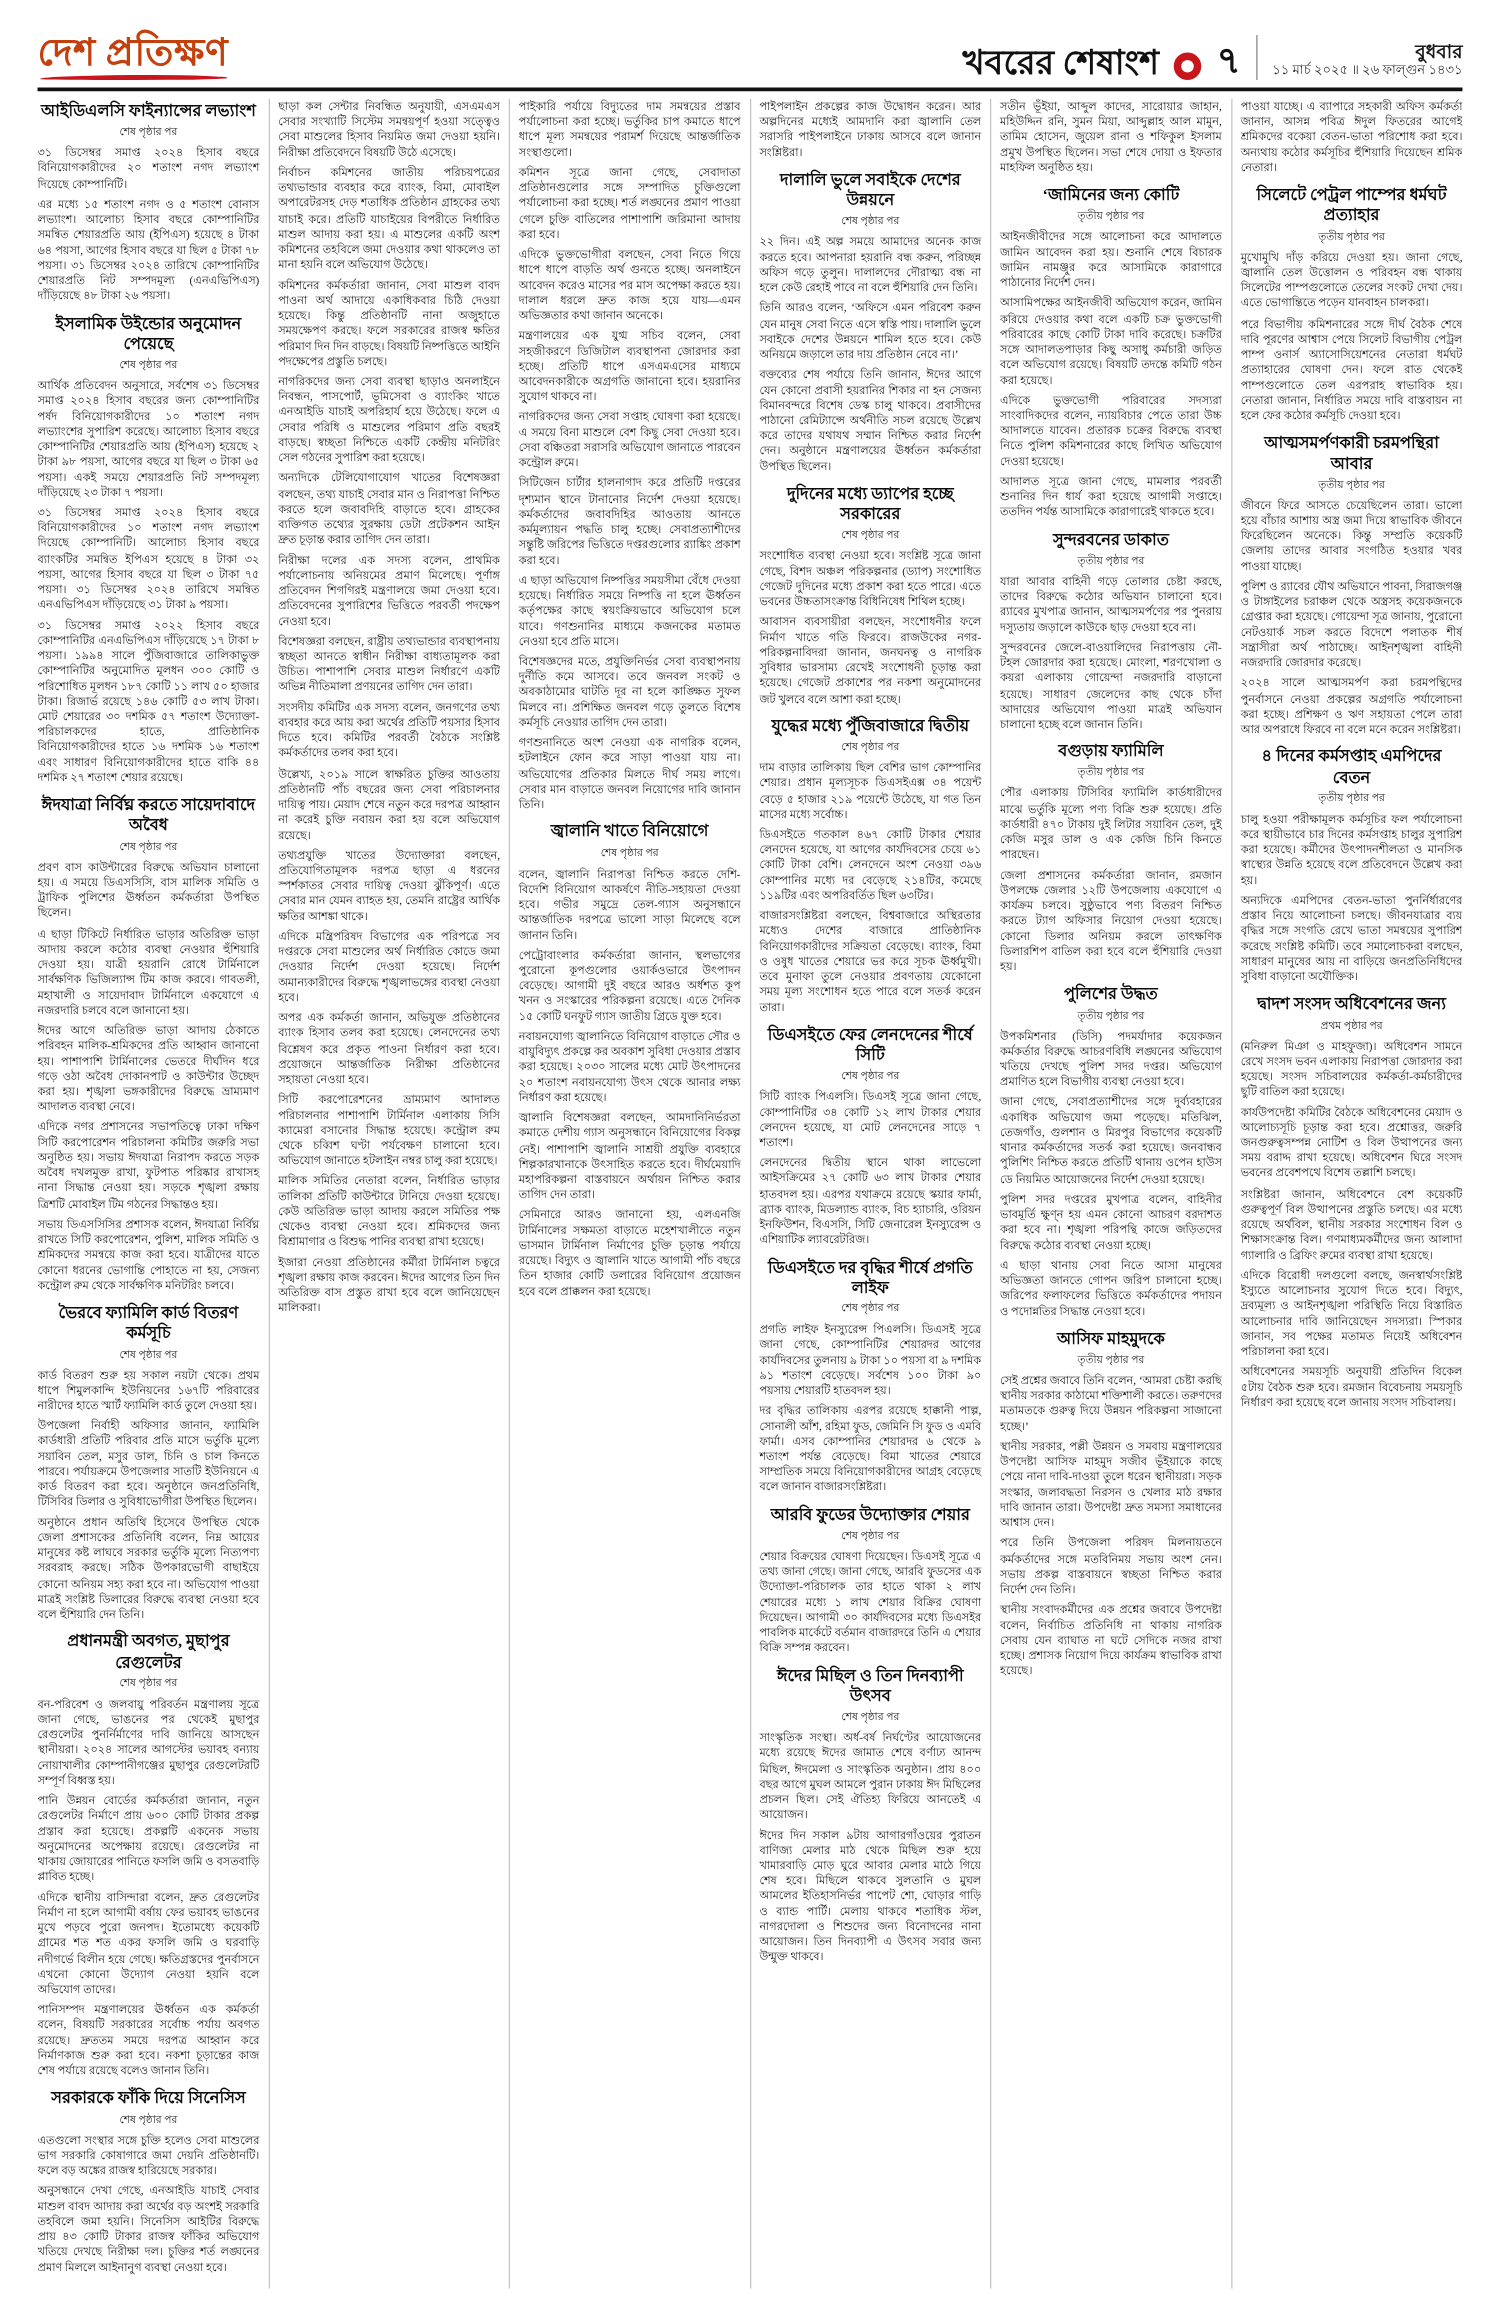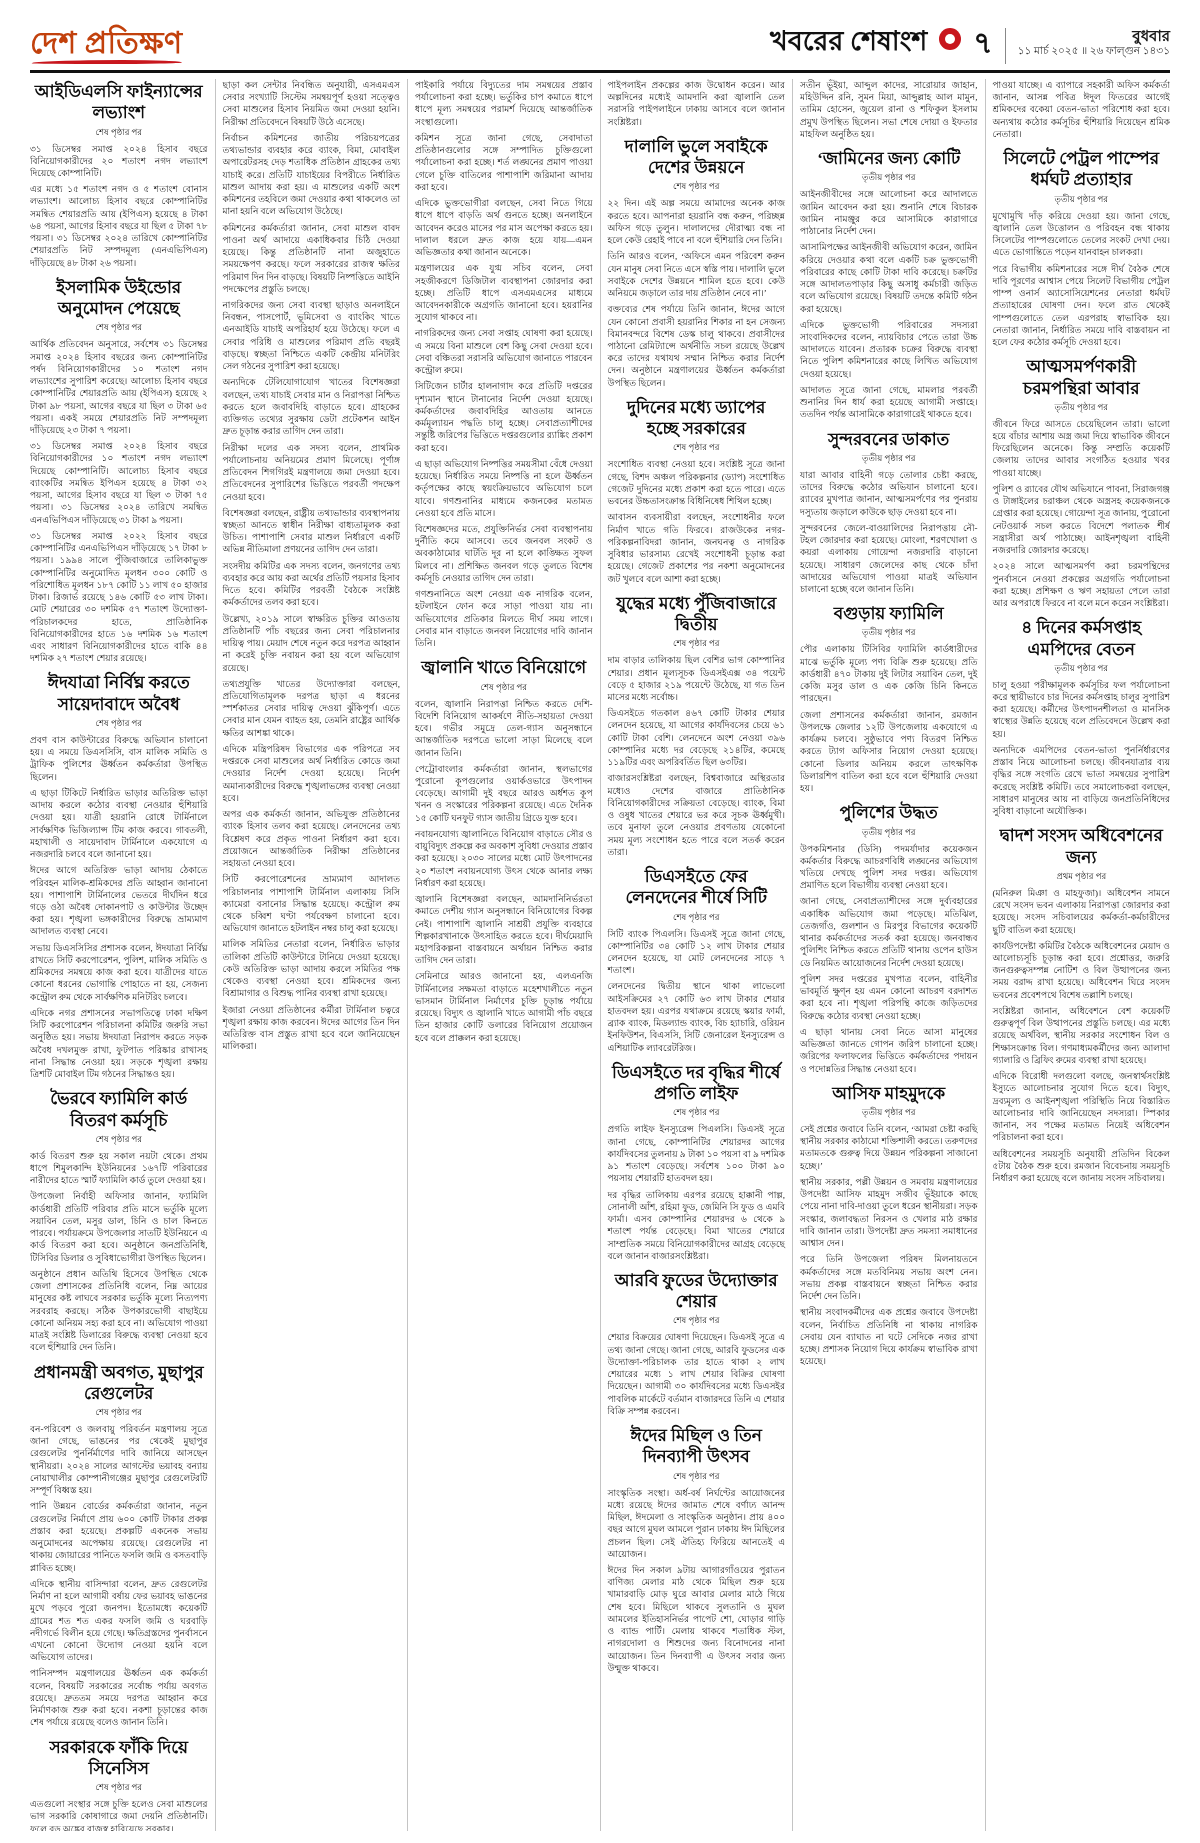--- a/index.html
+++ b/index.html
@@ -19,21 +19,21 @@
   .logo{ position:relative; padding-bottom:6px; }
   .logo-text{
     font-size:30px; font-weight:bold; letter-spacing:.5px; color:#c2410c;
     line-height:1;
   }
   .logo-swoosh{
     position:absolute; left:2px; bottom:0; width:150px; height:4px;
     background:var(--accent); border-radius:60% 40% 50% 50%/80% 60% 40% 20%;
     transform:skewX(-20deg);
   }
-  .mast-right{ display:flex; align-items:flex-start; gap:12px; }
+  .mast-right{ display:flex; align-items:flex-end; gap:12px; }
   .section-title{ font-size:27px; font-weight:bold; color:#111; line-height:1; }
   .brand-mark{
     width:22px; height:22px; border-radius:50%;
     background:var(--accent); position:relative; flex:0 0 auto;
   }
   .brand-mark::after{
     content:""; position:absolute; left:6px; top:6px; width:10px; height:10px;
     border-radius:50%; background:#fff;
   }
   .page-number{ font-size:30px; font-weight:bold; color:#111; line-height:1; }
@@ -52,21 +52,21 @@
   .col{
     flex:1 1 0; overflow:hidden;
     padding:0 7px;
     border-right:1px solid #c4c4c4;
   }
   .col:first-child{ padding-left:0; }
   .col:last-child{ border-right:none; padding-right:0; }
 
   .article{ margin-bottom:6px; }
   .article h2{
-    font-size:17px; font-weight:bold; text-align:center;
+    font-size:13px; font-weight:bold; text-align:center;
     line-height:1.25; margin:8px 2px 2px 2px; color:#0d0d0d;
   }
   .article:first-child h2{ margin-top:2px; }
   .cont{
     font-size:8.5px; text-align:center; color:#222; margin:0 0 3px 0;
   }
   .article p{
     font-size:9px; line-height:1.36; text-align:justify;
     margin:0 0 4px 0; color:#1c1c1c;
     word-break:break-word;
@@ -110,22 +110,22 @@
           <p>আর্থিক প্রতিবেদন অনুসারে, সর্বশেষ ৩১ ডিসেম্বর সমাপ্ত ২০২৪ হিসাব বছরের জন্য কোম্পানিটির পর্ষদ বিনিয়োগকারীদের ১০ শতাংশ নগদ লভ্যাংশের সুপারিশ করেছে। আলোচ্য হিসাব বছরে কোম্পানিটির শেয়ারপ্রতি আয় (ইপিএস) হয়েছে ২ টাকা ৯৮ পয়সা, আগের বছরে যা ছিল ৩ টাকা ৬৫ পয়সা। একই সময়ে শেয়ারপ্রতি নিট সম্পদমূল্য দাঁড়িয়েছে ২৩ টাকা ৭ পয়সা।</p>
           <p>৩১ ডিসেম্বর সমাপ্ত ২০২৪ হিসাব বছরে বিনিয়োগকারীদের ১০ শতাংশ নগদ লভ্যাংশ দিয়েছে কোম্পানিটি। আলোচ্য হিসাব বছরে ব্যাংকটির সমন্বিত ইপিএস হয়েছে ৪ টাকা ৩২ পয়সা, আগের হিসাব বছরে যা ছিল ৩ টাকা ৭৫ পয়সা। ৩১ ডিসেম্বর ২০২৪ তারিখে সমন্বিত এনএভিপিএস দাঁড়িয়েছে ৩১ টাকা ৯ পয়সা।</p>
           <p>৩১ ডিসেম্বর সমাপ্ত ২০২২ হিসাব বছরে কোম্পানিটির এনএভিপিএস দাঁড়িয়েছে ১৭ টাকা ৮ পয়সা। ১৯৯৪ সালে পুঁজিবাজারে তালিকাভুক্ত কোম্পানিটির অনুমোদিত মূলধন ৩০০ কোটি ও পরিশোধিত মূলধন ১৮৭ কোটি ১১ লাখ ৫০ হাজার টাকা। রিজার্ভ রয়েছে ১৪৬ কোটি ৫৩ লাখ টাকা। মোট শেয়ারের ৩০ দশমিক ৫৭ শতাংশ উদ্যোক্তা-পরিচালকদের হাতে, প্রাতিষ্ঠানিক বিনিয়োগকারীদের হাতে ১৬ দশমিক ১৬ শতাংশ এবং সাধারণ বিনিয়োগকারীদের হাতে বাকি ৪৪ দশমিক ২৭ শতাংশ শেয়ার রয়েছে।</p>
         </article>
         <article class="article">
           <h2>ঈদযাত্রা নির্বিঘ্ন করতে সায়েদাবাদে অবৈধ</h2>
           <div class="cont">শেষ পৃষ্ঠার পর</div>
           <p>প্রবণ বাস কাউন্টারের বিরুদ্ধে অভিযান চালানো হয়। এ সময়ে ডিএসসিসি, বাস মালিক সমিতি ও ট্রাফিক পুলিশের ঊর্ধ্বতন কর্মকর্তারা উপস্থিত ছিলেন।</p>
           <p>এ ছাড়া টিকিটে নির্ধারিত ভাড়ার অতিরিক্ত ভাড়া আদায় করলে কঠোর ব্যবস্থা নেওয়ার হুঁশিয়ারি দেওয়া হয়। যাত্রী হয়রানি রোধে টার্মিনালে সার্বক্ষণিক ভিজিল্যান্স টিম কাজ করবে। গাবতলী, মহাখালী ও সায়েদাবাদ টার্মিনালে একযোগে এ নজরদারি চলবে বলে জানানো হয়।</p>
           <p>ঈদের আগে অতিরিক্ত ভাড়া আদায় ঠেকাতে পরিবহন মালিক-শ্রমিকদের প্রতি আহ্বান জানানো হয়। পাশাপাশি টার্মিনালের ভেতরে দীর্ঘদিন ধরে গড়ে ওঠা অবৈধ দোকানপাট ও কাউন্টার উচ্ছেদ করা হয়। শৃঙ্খলা ভঙ্গকারীদের বিরুদ্ধে ভ্রাম্যমাণ আদালত ব্যবস্থা নেবে।</p>
+          <p>এদিকে নগর প্রশাসনের সভাপতিত্বে ঢাকা দক্ষিণ সিটি করপোরেশন পরিচালনা কমিটির জরুরি সভা অনুষ্ঠিত হয়। সভায় ঈদযাত্রা নিরাপদ করতে সড়ক অবৈধ দখলমুক্ত রাখা, ফুটপাত পরিষ্কার রাখাসহ নানা সিদ্ধান্ত নেওয়া হয়। সড়কে শৃঙ্খলা রক্ষায় ত্রিশটি মোবাইল টিম গঠনের সিদ্ধান্তও হয়।</p>
           <p>সভায় ডিএসসিসির প্রশাসক বলেন, ঈদযাত্রা নির্বিঘ্ন রাখতে সিটি করপোরেশন, পুলিশ, মালিক সমিতি ও শ্রমিকদের সমন্বয়ে কাজ করা হবে। যাত্রীদের যাতে কোনো ধরনের ভোগান্তি পোহাতে না হয়, সেজন্য কন্ট্রোল রুম থেকে সার্বক্ষণিক মনিটরিং চলবে।</p>
-          <p>এদিকে নগর প্রশাসনের সভাপতিত্বে ঢাকা দক্ষিণ সিটি করপোরেশন পরিচালনা কমিটির জরুরি সভা অনুষ্ঠিত হয়। সভায় ঈদযাত্রা নিরাপদ করতে সড়ক অবৈধ দখলমুক্ত রাখা, ফুটপাত পরিষ্কার রাখাসহ নানা সিদ্ধান্ত নেওয়া হয়। সড়কে শৃঙ্খলা রক্ষায় ত্রিশটি মোবাইল টিম গঠনের সিদ্ধান্তও হয়।</p>
         </article>
         <article class="article">
           <h2>ভৈরবে ফ্যামিলি কার্ড বিতরণ কর্মসূচি</h2>
           <div class="cont">শেষ পৃষ্ঠার পর</div>
           <p>কার্ড বিতরণ শুরু হয় সকাল নয়টা থেকে। প্রথম ধাপে শিমুলকান্দি ইউনিয়নের ১৬৭টি পরিবারের নারীদের হাতে স্মার্ট ফ্যামিলি কার্ড তুলে দেওয়া হয়।</p>
           <p>উপজেলা নির্বাহী অফিসার জানান, ফ্যামিলি কার্ডধারী প্রতিটি পরিবার প্রতি মাসে ভর্তুকি মূল্যে সয়াবিন তেল, মসুর ডাল, চিনি ও চাল কিনতে পারবে। পর্যায়ক্রমে উপজেলার সাতটি ইউনিয়নে এ কার্ড বিতরণ করা হবে। অনুষ্ঠানে জনপ্রতিনিধি, টিসিবির ডিলার ও সুবিধাভোগীরা উপস্থিত ছিলেন।</p>
           <p>অনুষ্ঠানে প্রধান অতিথি হিসেবে উপস্থিত থেকে জেলা প্রশাসকের প্রতিনিধি বলেন, নিম্ন আয়ের মানুষের কষ্ট লাঘবে সরকার ভর্তুকি মূল্যে নিত্যপণ্য সরবরাহ করছে। সঠিক উপকারভোগী বাছাইয়ে কোনো অনিয়ম সহ্য করা হবে না। অভিযোগ পাওয়া মাত্রই সংশ্লিষ্ট ডিলারের বিরুদ্ধে ব্যবস্থা নেওয়া হবে বলে হুঁশিয়ারি দেন তিনি।</p>
         </article>
         <article class="article">
           <h2>প্রধানমন্ত্রী অবগত, মুছাপুর রেগুলেটর</h2>

